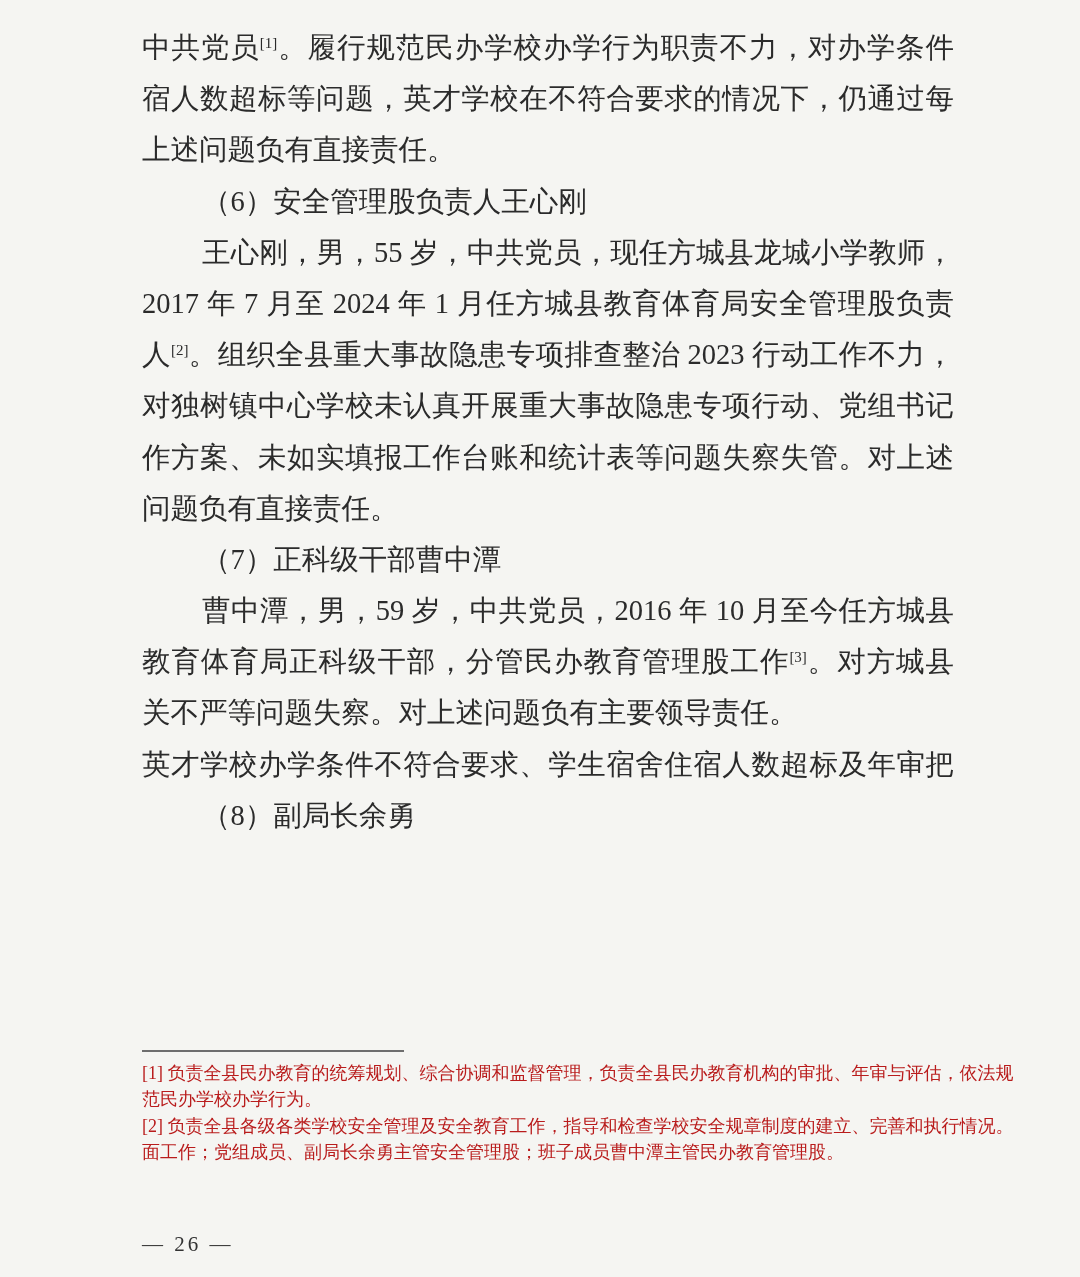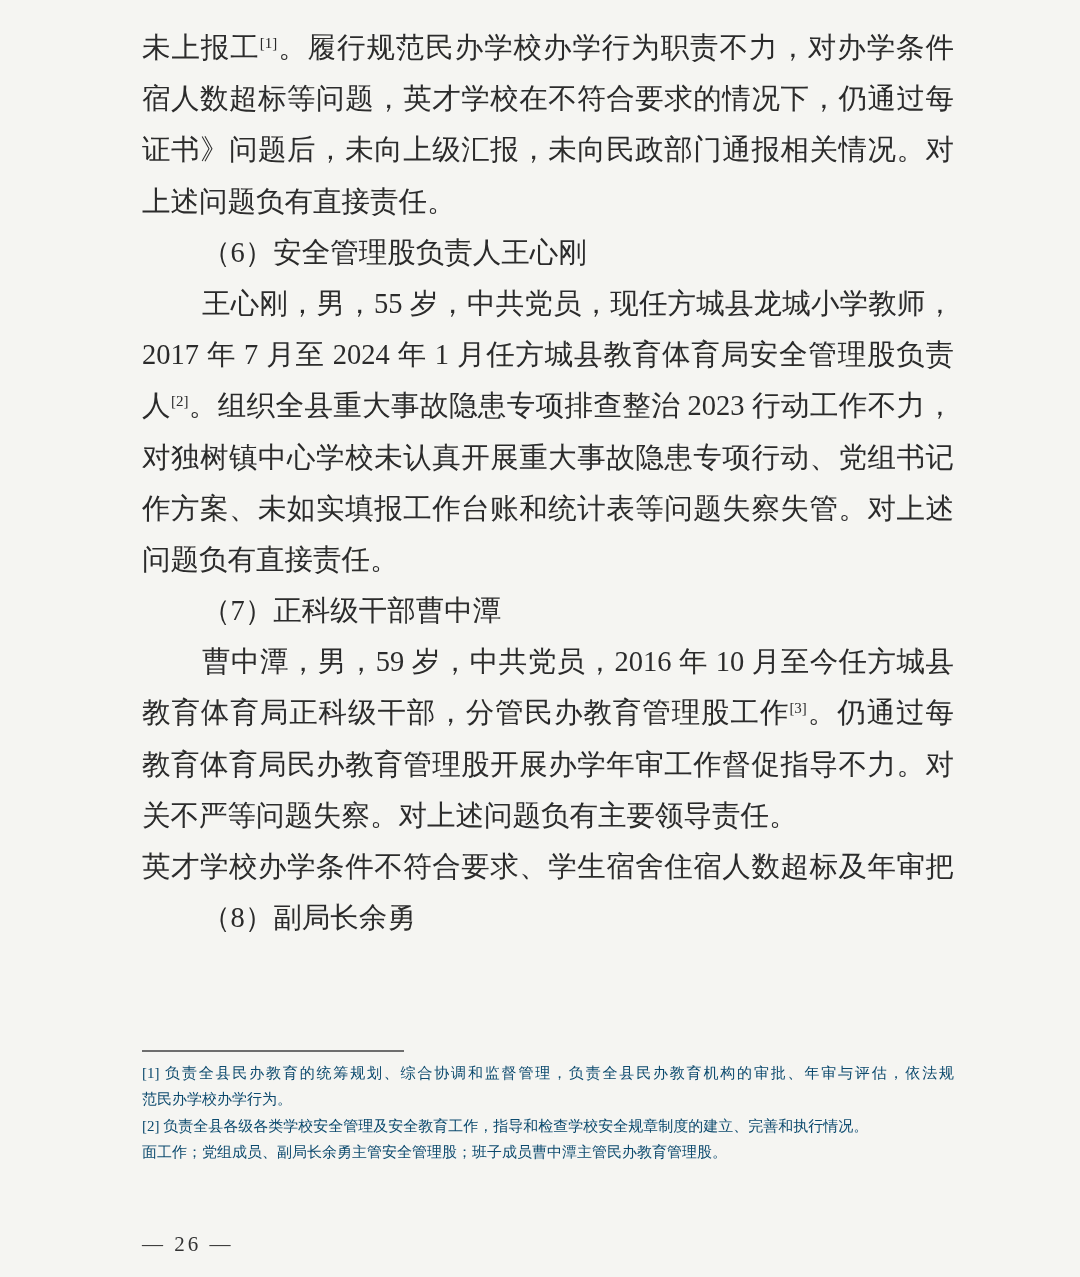--- a/index.html
+++ b/index.html
@@ -53,25 +53,25 @@
     height: 0;
     border-top: 2px solid #6e6e6e;
   }
   .footnotes {
     position: absolute;
     left: 142px;
     top: 1060px;
     width: 812px;
   }
   .fn-line {
-    font-size: 15px;
+    font-size: 18px;
     height: 26.4px;
     line-height: 26.4px;
     white-space: nowrap;
-    color: #0c4a6e;
+    color: #b91c1c;
   }
   .fn-line.just {
     text-align: justify;
     text-align-last: justify;
   }
   .page-number {
     position: absolute;
     left: 142px;
     top: 1232px;
     font-size: 21px;
@@ -79,35 +79,33 @@
     letter-spacing: 3px;
     white-space: nowrap;
   }
 </style>
 </head>
 <body>
 
 <div class="page">
 
   <div class="body-text" id="body-lines">
-      <div class="line just"><span>未上报工</span><sup class="fnref">[1]</sup><span>。履行规范民办学校办学行为职责不力，对办学条件</span></div>
+      <div class="line just"><span>中共党员</span><sup class="fnref">[1]</sup><span>。履行规范民办学校办学行为职责不力，对办学条件</span></div>
       <div class="line just"><span>宿人数超标等问题，英才学校在不符合要求的情况下，仍通过每</span></div>
-      <div class="line just"><span>证书》问题后，未向上级汇报，未向民政部门通报相关情况。对</span></div>
       <div class="line"><span>上述问题负有直接责任。</span></div>
       <div class="line indent"><span>（6）安全管理股负责人王心刚</span></div>
       <div class="line just indent"><span>王心刚，男，55 岁，中共党员，现任方城县龙城小学教师，</span></div>
       <div class="line just"><span>2017 年 7 月至 2024 年 1 月任方城县教育体育局安全管理股负责</span></div>
       <div class="line just"><span>人</span><sup class="fnref">[2]</sup><span>。组织全县重大事故隐患专项排查整治 2023 行动工作不力，</span></div>
       <div class="line just"><span>对独树镇中心学校未认真开展重大事故隐患专项行动、党组书记</span></div>
       <div class="line just"><span>作方案、未如实填报工作台账和统计表等问题失察失管。对上述</span></div>
       <div class="line"><span>问题负有直接责任。</span></div>
       <div class="line indent"><span>（7）正科级干部曹中潭</span></div>
       <div class="line just indent"><span>曹中潭，男，59 岁，中共党员，2016 年 10 月至今任方城县</span></div>
-      <div class="line just"><span>教育体育局正科级干部，分管民办教育管理股工作</span><sup class="fnref">[3]</sup><span>。仍通过每</span></div>
-      <div class="line just"><span>教育体育局民办教育管理股开展办学年审工作督促指导不力。对</span></div>
+      <div class="line just"><span>教育体育局正科级干部，分管民办教育管理股工作</span><sup class="fnref">[3]</sup><span>。对方城县</span></div>
       <div class="line"><span>关不严等问题失察。对上述问题负有主要领导责任。</span></div>
       <div class="line just"><span>英才学校办学条件不符合要求、学生宿舍住宿人数超标及年审把</span></div>
       <div class="line indent"><span>（8）副局长余勇</span></div>
     </div>
 
   <div class="footnote-sep"></div>
 
   <div class="footnotes" id="footnote-lines">
       <div class="fn-line just"><span>[1] 负责全县民办教育的统筹规划、综合协调和监督管理，负责全县民办教育机构的审批、年审与评估，依法规</span></div>
       <div class="fn-line"><span>范民办学校办学行为。</span></div>

